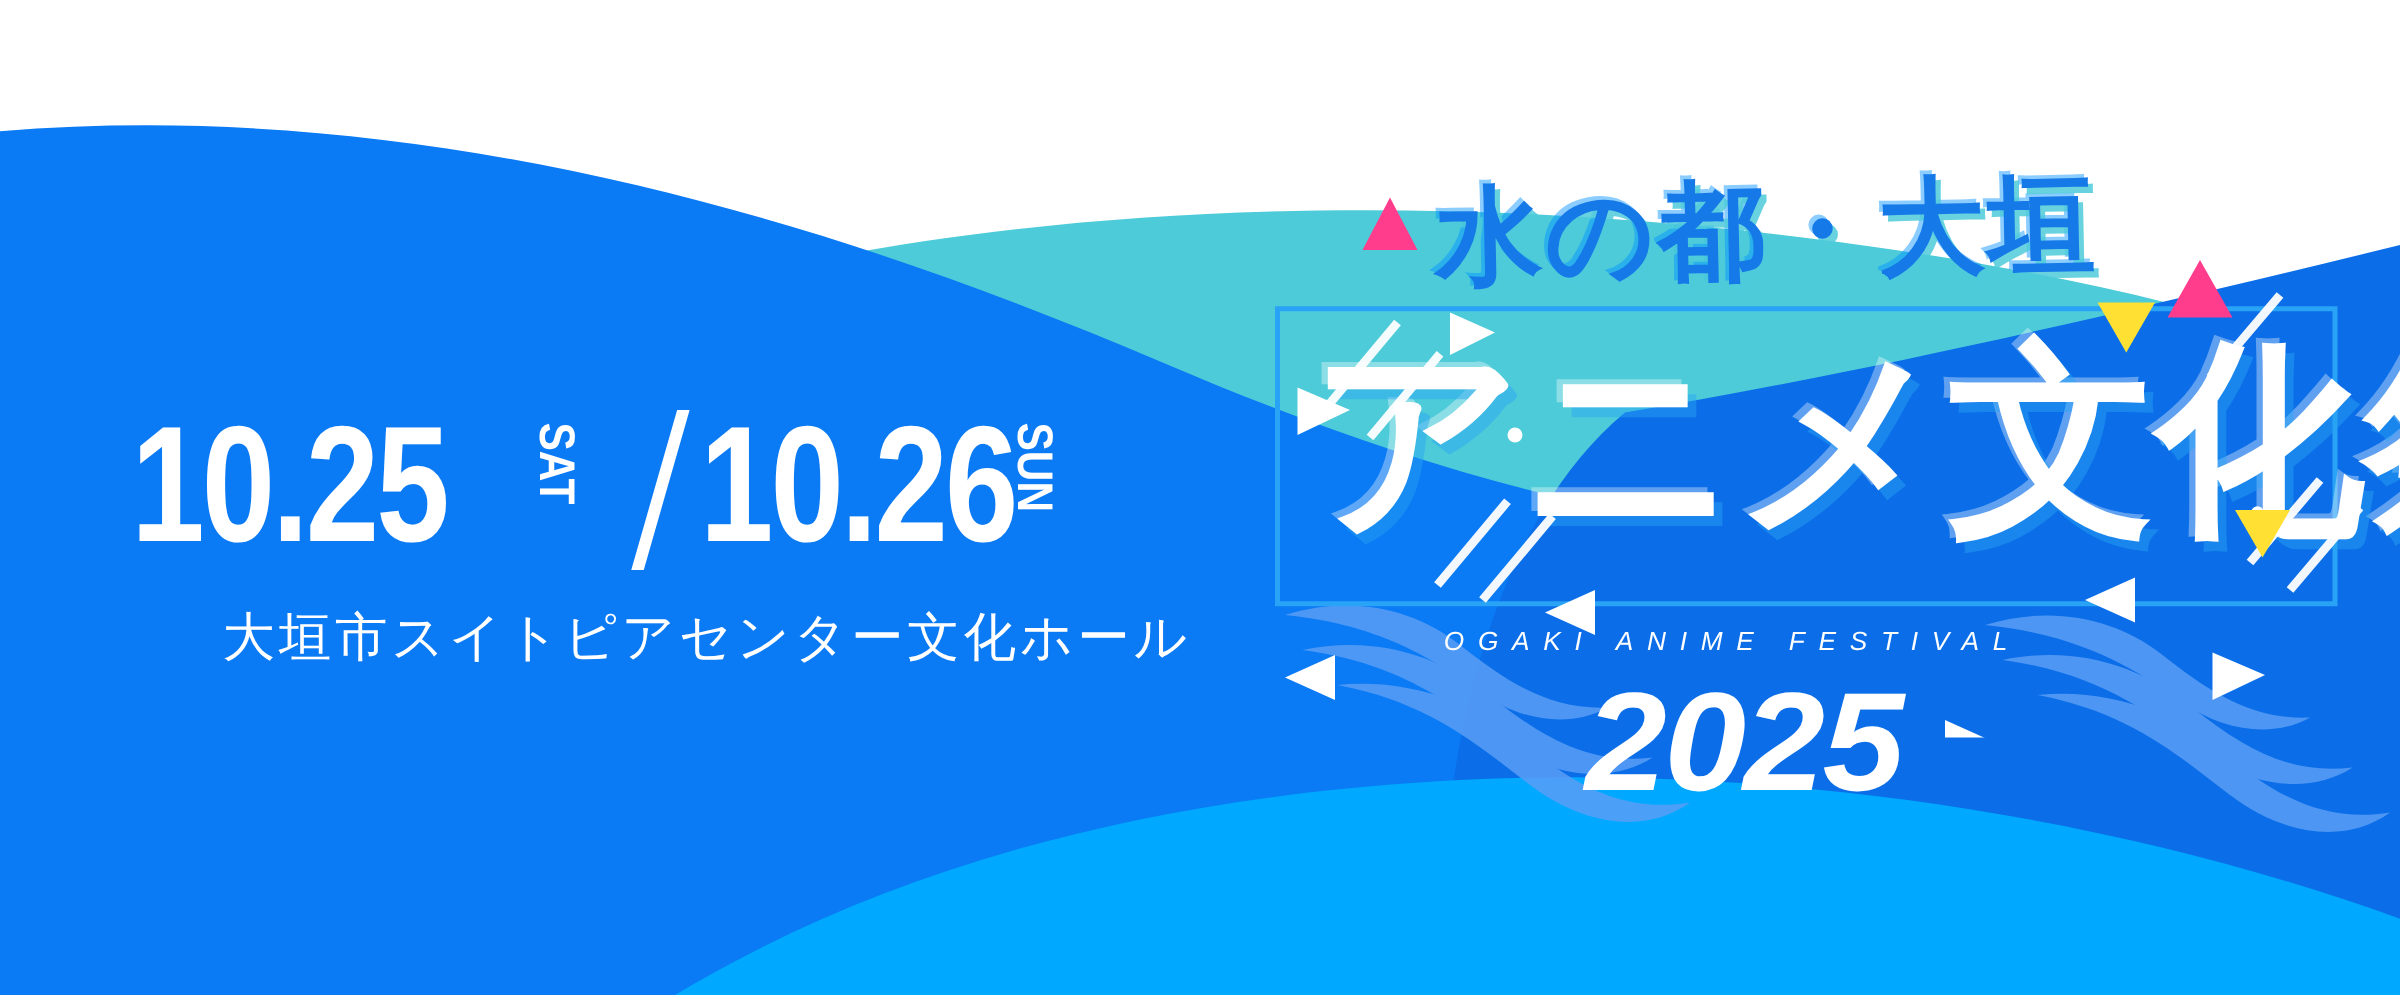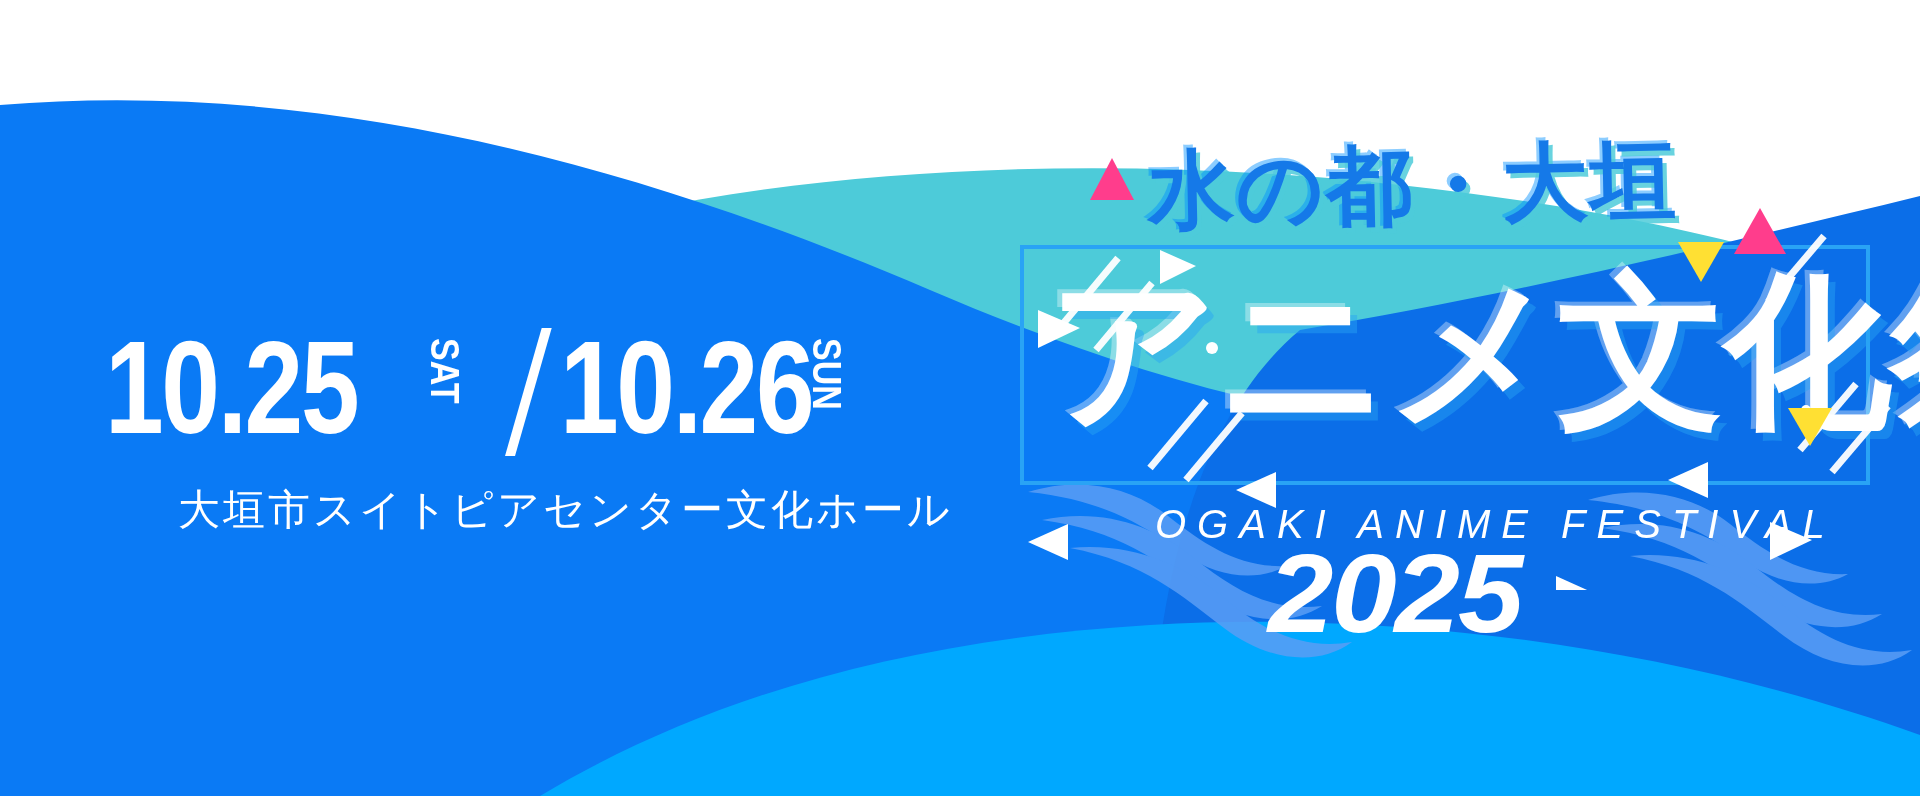--- a/index.html
+++ b/index.html
@@ -127,21 +127,21 @@
     color:#ffffff;
     font-family:"DejaVu Sans","Liberation Sans",sans-serif;
     text-shadow:
       7px 8px 0 rgba(41,163,245,.45),
       -5px -4px 0 rgba(255,255,255,.35);
   }
   .logo-sub{
     position:absolute;
     left:155px;
     top:352px;
-    font-size:40px;
+    font-size:21px;
     font-style:italic;
     font-weight:400;
     letter-spacing:11px;
     color:#ffffff;
     white-space:nowrap;
     font-family:"Liberation Sans","DejaVu Sans",sans-serif;
   }
   .logo-year{
     position:absolute;
     left:268px;

